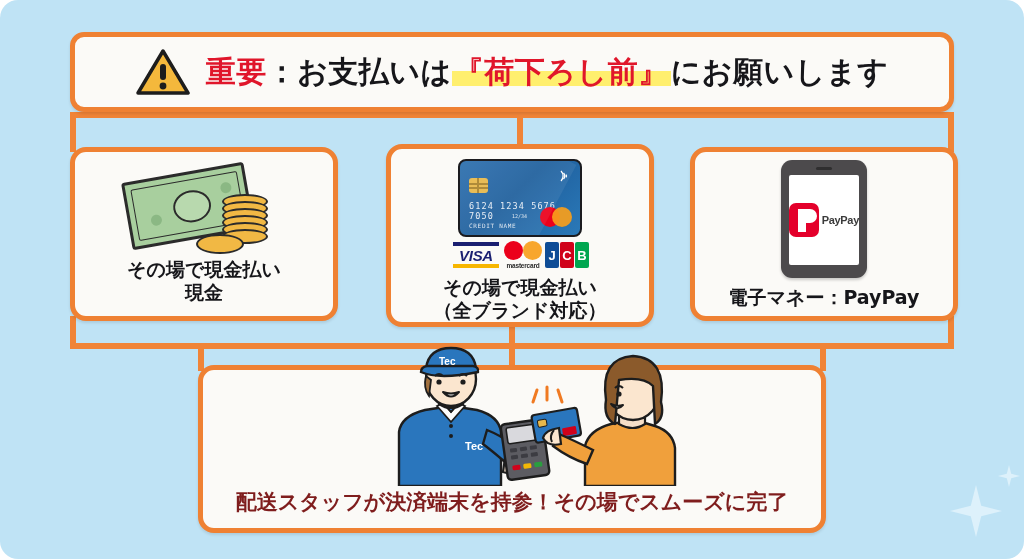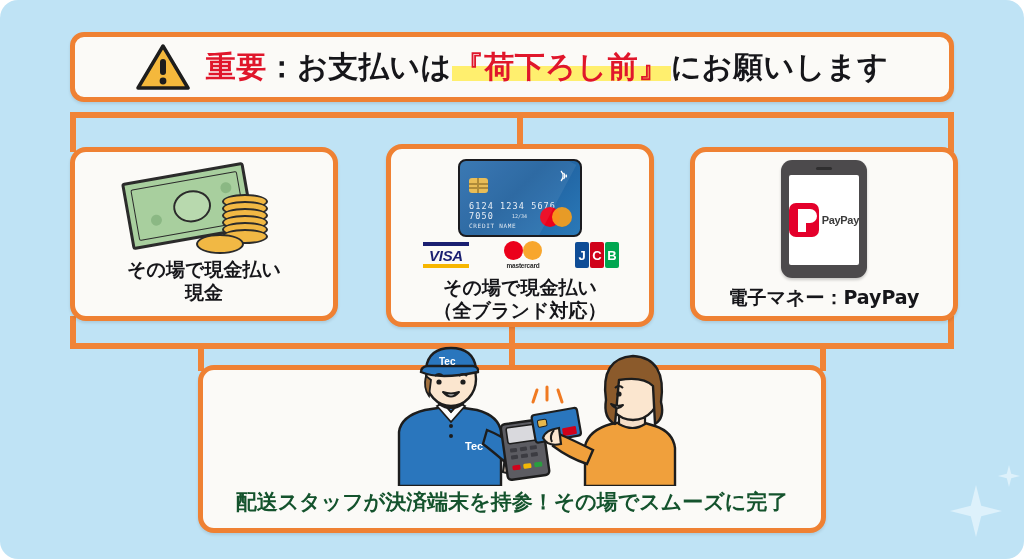--- a/index.html
+++ b/index.html
@@ -33,21 +33,21 @@
     position:absolute;
     background:#fbfaf7;
     border:5px solid #ef8133;
     border-radius:16px;
     box-sizing:border-box;
     box-shadow:0 2px 3px rgba(0,0,0,.10);
   }
 
   
   #header-card{
-    left:70px;top:32px;width:884px;height:70px;
+    left:70px;top:32px;width:884px;height:80px;
     display:flex;align-items:center;justify-content:center;gap:16px;
     border-radius:14px;
   }
   .warn-tri{
     width:54px;height:48px;flex:0 0 auto;position:relative;
   }
   .header-text{
     font-size:30px;font-weight:bold;letter-spacing:.5px;
     color:#16161a;white-space:nowrap;
     font-family:"DejaVu Sans","Liberation Sans",sans-serif;
@@ -144,21 +144,21 @@
     position:absolute;left:9px;top:61px;color:#dce6f0;font-size:6px;letter-spacing:.7px;
     font-family:"DejaVu Sans Mono","Liberation Mono",monospace;
   }
   .mc-mark{position:absolute;right:8px;bottom:8px;width:32px;height:20px;}
   .mc-mark i{position:absolute;top:0;width:20px;height:20px;border-radius:50%;}
   .mc-mark i.l{left:0;background:#eb001b;}
   .mc-mark i.r{right:0;background:#f79e1b;opacity:.92;}
 
   .brand-row{
     position:absolute;left:0;right:0;top:84px;
-    display:flex;align-items:center;justify-content:center;gap:30px;
+    display:flex;align-items:center;justify-content:center;gap:0;
   }
   .visa{width:50px;height:26px;position:relative;}
   .visa .bar-t{position:absolute;left:2px;top:0;width:46px;height:4px;background:#1a1f71;}
   .visa .bar-b{position:absolute;left:2px;bottom:0;width:46px;height:4px;background:#f7b600;}
   .visa .wd{
     position:absolute;left:0;right:0;top:5px;text-align:center;
     font-size:15px;font-weight:bold;font-style:italic;color:#1a1f71;letter-spacing:-.3px;
   }
   .mcbrand{width:44px;height:28px;position:relative;}
   .mcbrand .circ{position:absolute;top:0;width:19px;height:19px;border-radius:50%;}
@@ -202,21 +202,21 @@
     content:"";position:absolute;left:14px;top:6px;width:14px;height:14px;
     border-radius:0 50% 50% 0;background:#ffffff;
   }
   .pp-word{font-size:11px;font-weight:bold;color:#3b3b3b;letter-spacing:-.3px;}
 
   
   #staff-card{left:198px;top:365px;width:628px;height:168px;}
   .staff-inner{position:absolute;inset:0;}
   .staff-label{
     position:absolute;left:0;right:0;bottom:12px;text-align:center;
-    font-size:21px;font-weight:bold;color:#14532d;white-space:nowrap;
+    font-size:21px;font-weight:bold;color:#7f1d1d;white-space:nowrap;
     font-family:"DejaVu Sans","Liberation Sans",sans-serif;
   }
   .scene{position:absolute;left:50%;transform:translateX(-50%);top:-24px;width:330px;height:140px;}
 </style>
 </head>
 <body>
 
 <div id="stage">
 
   <div class="sparkle s1"></div>

